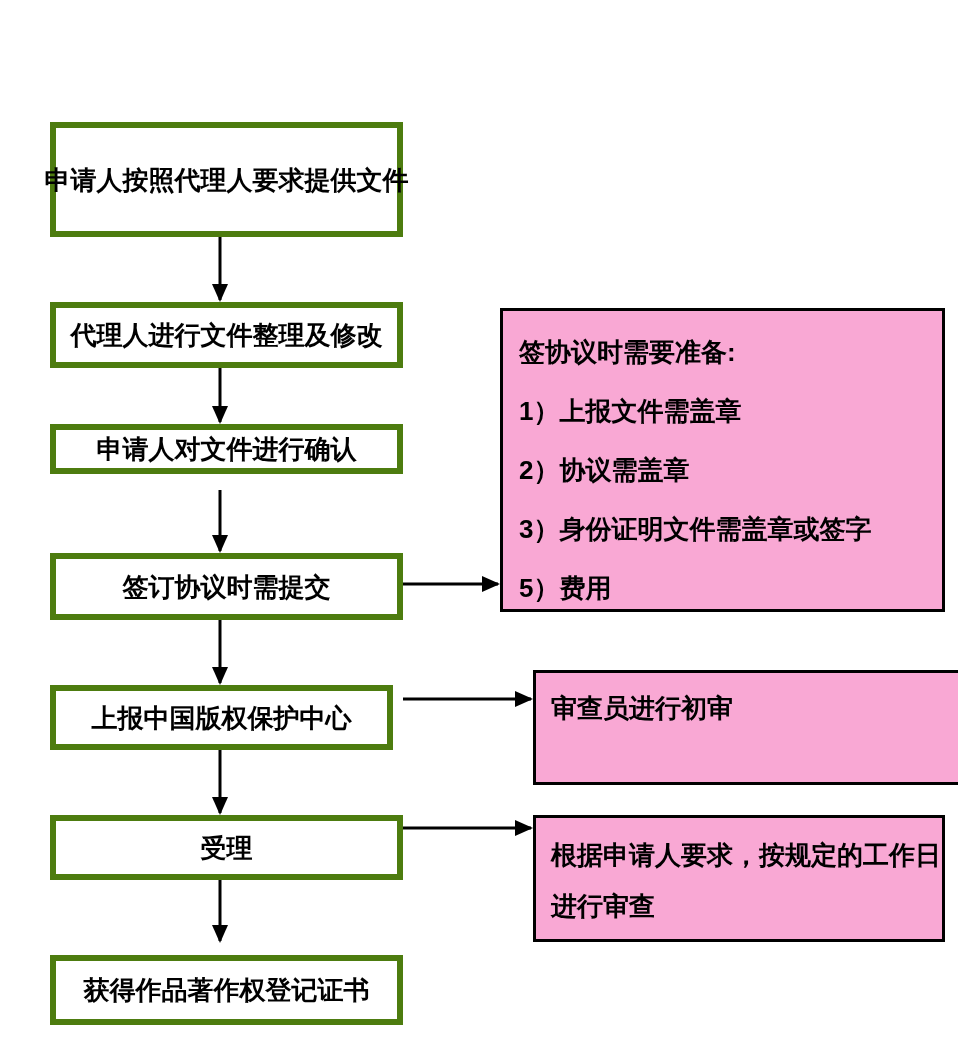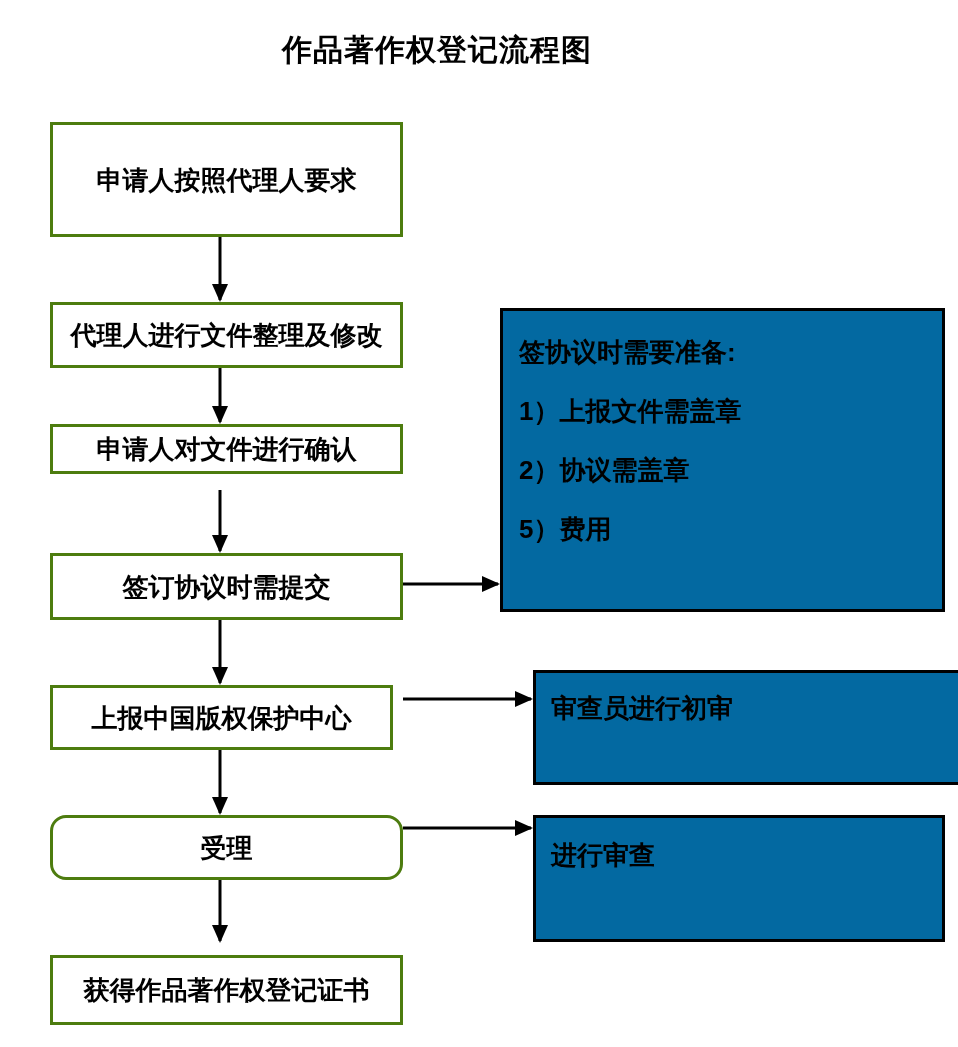--- a/index.html
+++ b/index.html
@@ -15,63 +15,62 @@
   .title{
     position:absolute;
     left:137px;top:30px;width:600px;
     text-align:center;
     font-size:30px;
     letter-spacing:1px;
     margin:0;
   }
   .box{
     position:absolute;
-    border:3px solid #4d7c0f;
+    border:6px solid #4d7c0f;
     box-sizing:border-box;
     background:#ffffff;
     display:flex;
     flex-direction:row;
     justify-content:center;
     align-items:center;
     text-align:center;
     font-size:26px;
   }
   .box .line{line-height:58px;white-space:nowrap;}
   .note{
     position:absolute;
     border:3px solid #000000;
     box-sizing:border-box;
-    background:#0369a1;
+    background:#f9a8d4;
     font-size:26px;
     text-align:left;
   }
   .note .line{white-space:nowrap;}
   
   #s1{left:50px;top:122px;width:353px;height:115px;}
   #s2{left:50px;top:302px;width:353px;height:66px;}
   #s3{left:50px;top:424px;width:353px;height:50px;}
   #s4{left:50px;top:553px;width:353px;height:67px;}
   #s5{left:50px;top:685px;width:343px;height:65px;}
-  #s6{left:50px;top:815px;width:353px;height:65px;border-radius:16px;}
+  #s6{left:50px;top:815px;width:353px;height:65px;}
   #s7{left:50px;top:955px;width:353px;height:70px;}
   
   #a1{left:500px;top:308px;width:445px;height:304px;padding:12px 8px 0 16px;}
   #a1 .line{line-height:59px;}
   #a2{left:533px;top:670px;width:460px;height:115px;padding:19px 8px 0 15px;}
   #a2 .line{line-height:32px;}
   #a3{left:533px;top:815px;width:412px;height:127px;padding:12px 8px 0 15px;}
   #a3 .line{line-height:51px;}
   .arrows{position:absolute;left:0;top:0;pointer-events:none;}
 </style>
 </head>
 <body>
 
 <div class="canvas">
 
-  <h1 class="title">作品著作权登记流程图</h1>
 
   <svg class="arrows" width="958" height="1047" viewBox="0 0 958 1047" aria-hidden="true">
     <defs>
       <marker id="ah" markerUnits="userSpaceOnUse" markerWidth="18" markerHeight="16" refX="16" refY="8" orient="auto">
         <path d="M0,0 L18,8 L0,16 Z" fill="#000000"></path>
       </marker>
     </defs>
     <g stroke="#000000" stroke-width="3">
       <line x1="220" y1="237" x2="220" y2="300" marker-end="url(#ah)"></line>
       <line x1="220" y1="368" x2="220" y2="422" marker-end="url(#ah)"></line>
@@ -80,20 +79,21 @@
       <line x1="220" y1="750" x2="220" y2="813" marker-end="url(#ah)"></line>
       <line x1="220" y1="880" x2="220" y2="941" marker-end="url(#ah)"></line>
       <line x1="403" y1="584" x2="498" y2="584" marker-end="url(#ah)"></line>
       <line x1="403" y1="699" x2="531" y2="699" marker-end="url(#ah)"></line>
       <line x1="403" y1="828" x2="531" y2="828" marker-end="url(#ah)"></line>
     </g>
   </svg>
 
   <div class="box" id="s1">
     <div class="line">申请人按照代理人要求</div>
+    <div class="line">提供文件</div>
   </div>
 
   <div class="box" id="s2">
     <div class="line">代理人进行文件整理及修改</div>
   </div>
 
   <div class="box" id="s3">
     <div class="line">申请人对文件进行确认</div>
   </div>
 
@@ -110,24 +110,26 @@
   </div>
 
   <div class="box" id="s7">
     <div class="line">获得作品著作权登记证书</div>
   </div>
 
   <div class="note" id="a1">
     <div class="line">签协议时需要准备:</div>
     <div class="line">1）上报文件需盖章</div>
     <div class="line">2）协议需盖章</div>
+    <div class="line">3）身份证明文件需盖章或签字</div>
     <div class="line">5）费用</div>
   </div>
 
   <div class="note" id="a2">
     <div class="line">审查员进行初审</div>
   </div>
 
   <div class="note" id="a3">
+    <div class="line">根据申请人要求，按规定的工作日</div>
     <div class="line">进行审查</div>
   </div>
 
 </div>
 
 </body></html>

